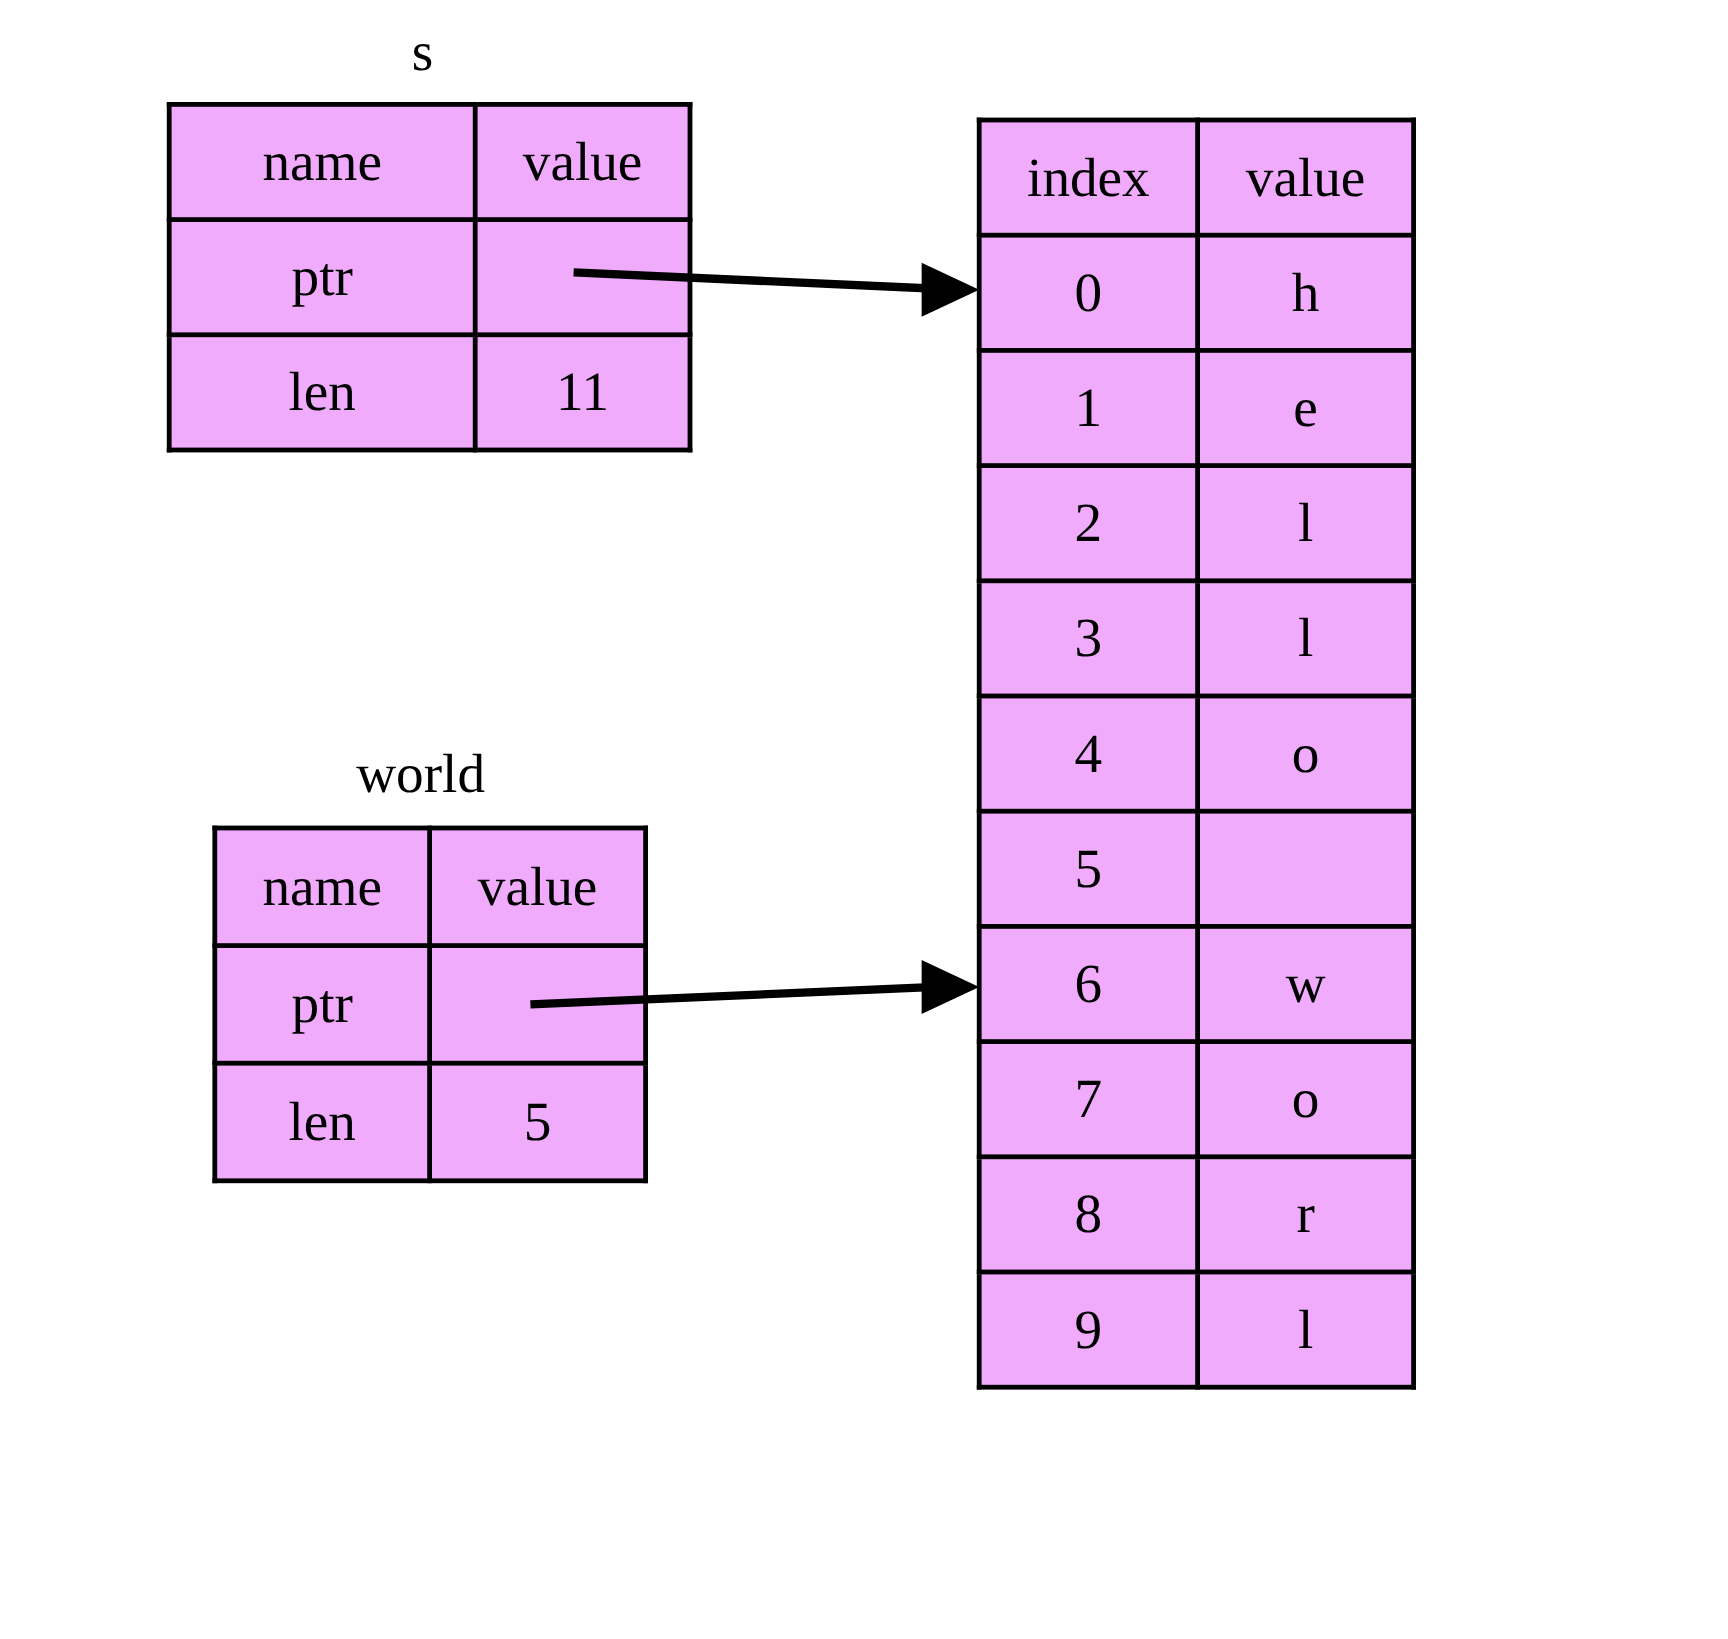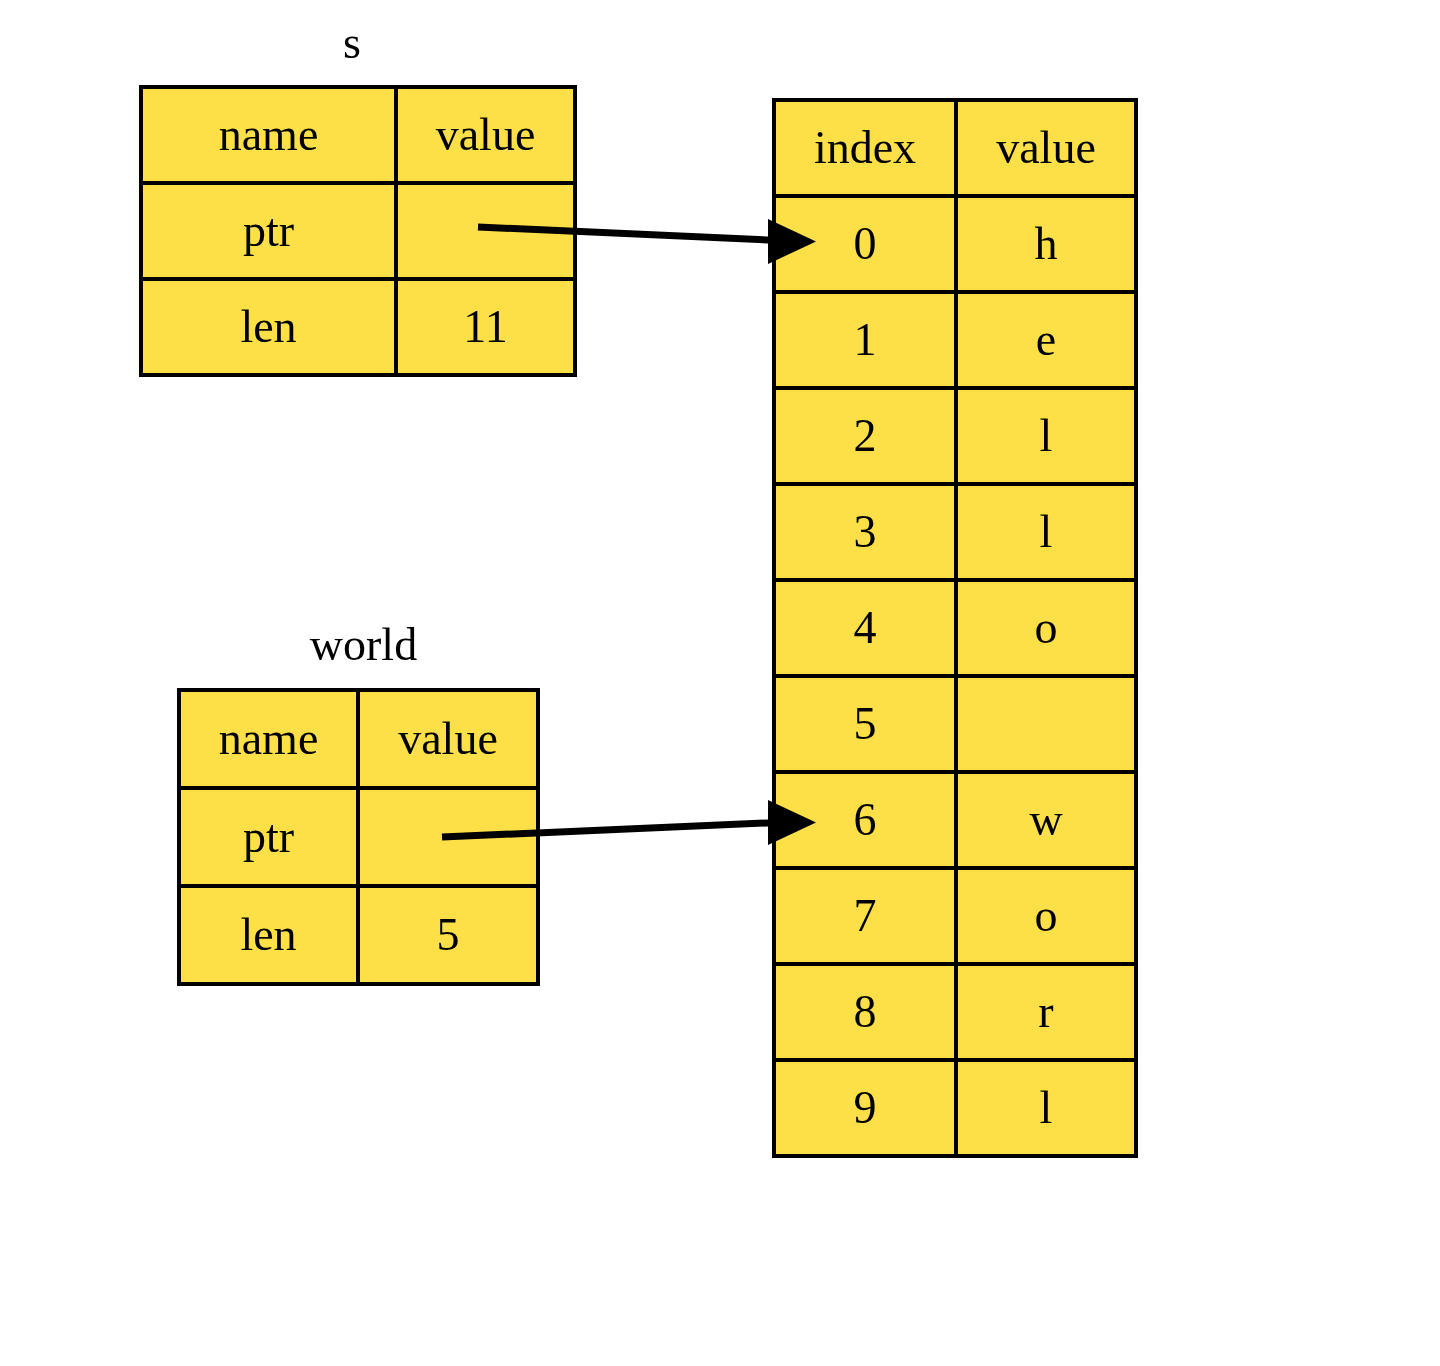--- a/index.html
+++ b/index.html
@@ -34,21 +34,21 @@
     background: #ffffff;
   }
   .dtable td {
     border: 4px solid #000000;
     text-align: center;
     vertical-align: middle;
     font-size: 46px;
     line-height: 1;
     padding: 0;
     color: #000000;
-    background: #fde047;
+    background: #f0abfc;
   }
 
   
   #table-s {
     left: 139px;
     top: 85px;
     width: 426px;
   }
   #table-s td { height: 92px; }
   #table-s .col-name  { width: 251px; }
@@ -59,21 +59,21 @@
     left: 177px;
     top: 688px;
     width: 351px;
   }
   #table-world td { height: 94px; }
   #table-world .col-name  { width: 175px; }
   #table-world .col-value { width: 176px; }
 
   
   #table-buffer {
-    left: 772px;
+    left: 814px;
     top: 98px;
     width: 354px;
   }
   #table-buffer td { height: 92px; }
   #table-buffer .col-index { width: 178px; }
   #table-buffer .col-value { width: 176px; }
 
   
   #arrow-layer {
     position: absolute;
@@ -101,21 +101,21 @@
         <td class="col-name">ptr</td>
         <td class="col-value"></td>
       </tr>
       <tr>
         <td class="col-name">len</td>
         <td class="col-value">11</td>
       </tr>
     </tbody>
   </table>
 
-  <div class="caption" style="left: 188px; top: 622px; width: 351px;">world</div>
+  <div class="caption" style="left: 175px; top: 622px; width: 351px;">world</div>
 
   <table class="dtable" id="table-world">
     <tbody>
       <tr>
         <td class="col-name">name</td>
         <td class="col-value">value</td>
       </tr>
       <tr>
         <td class="col-name">ptr</td>
         <td class="col-value"></td>

